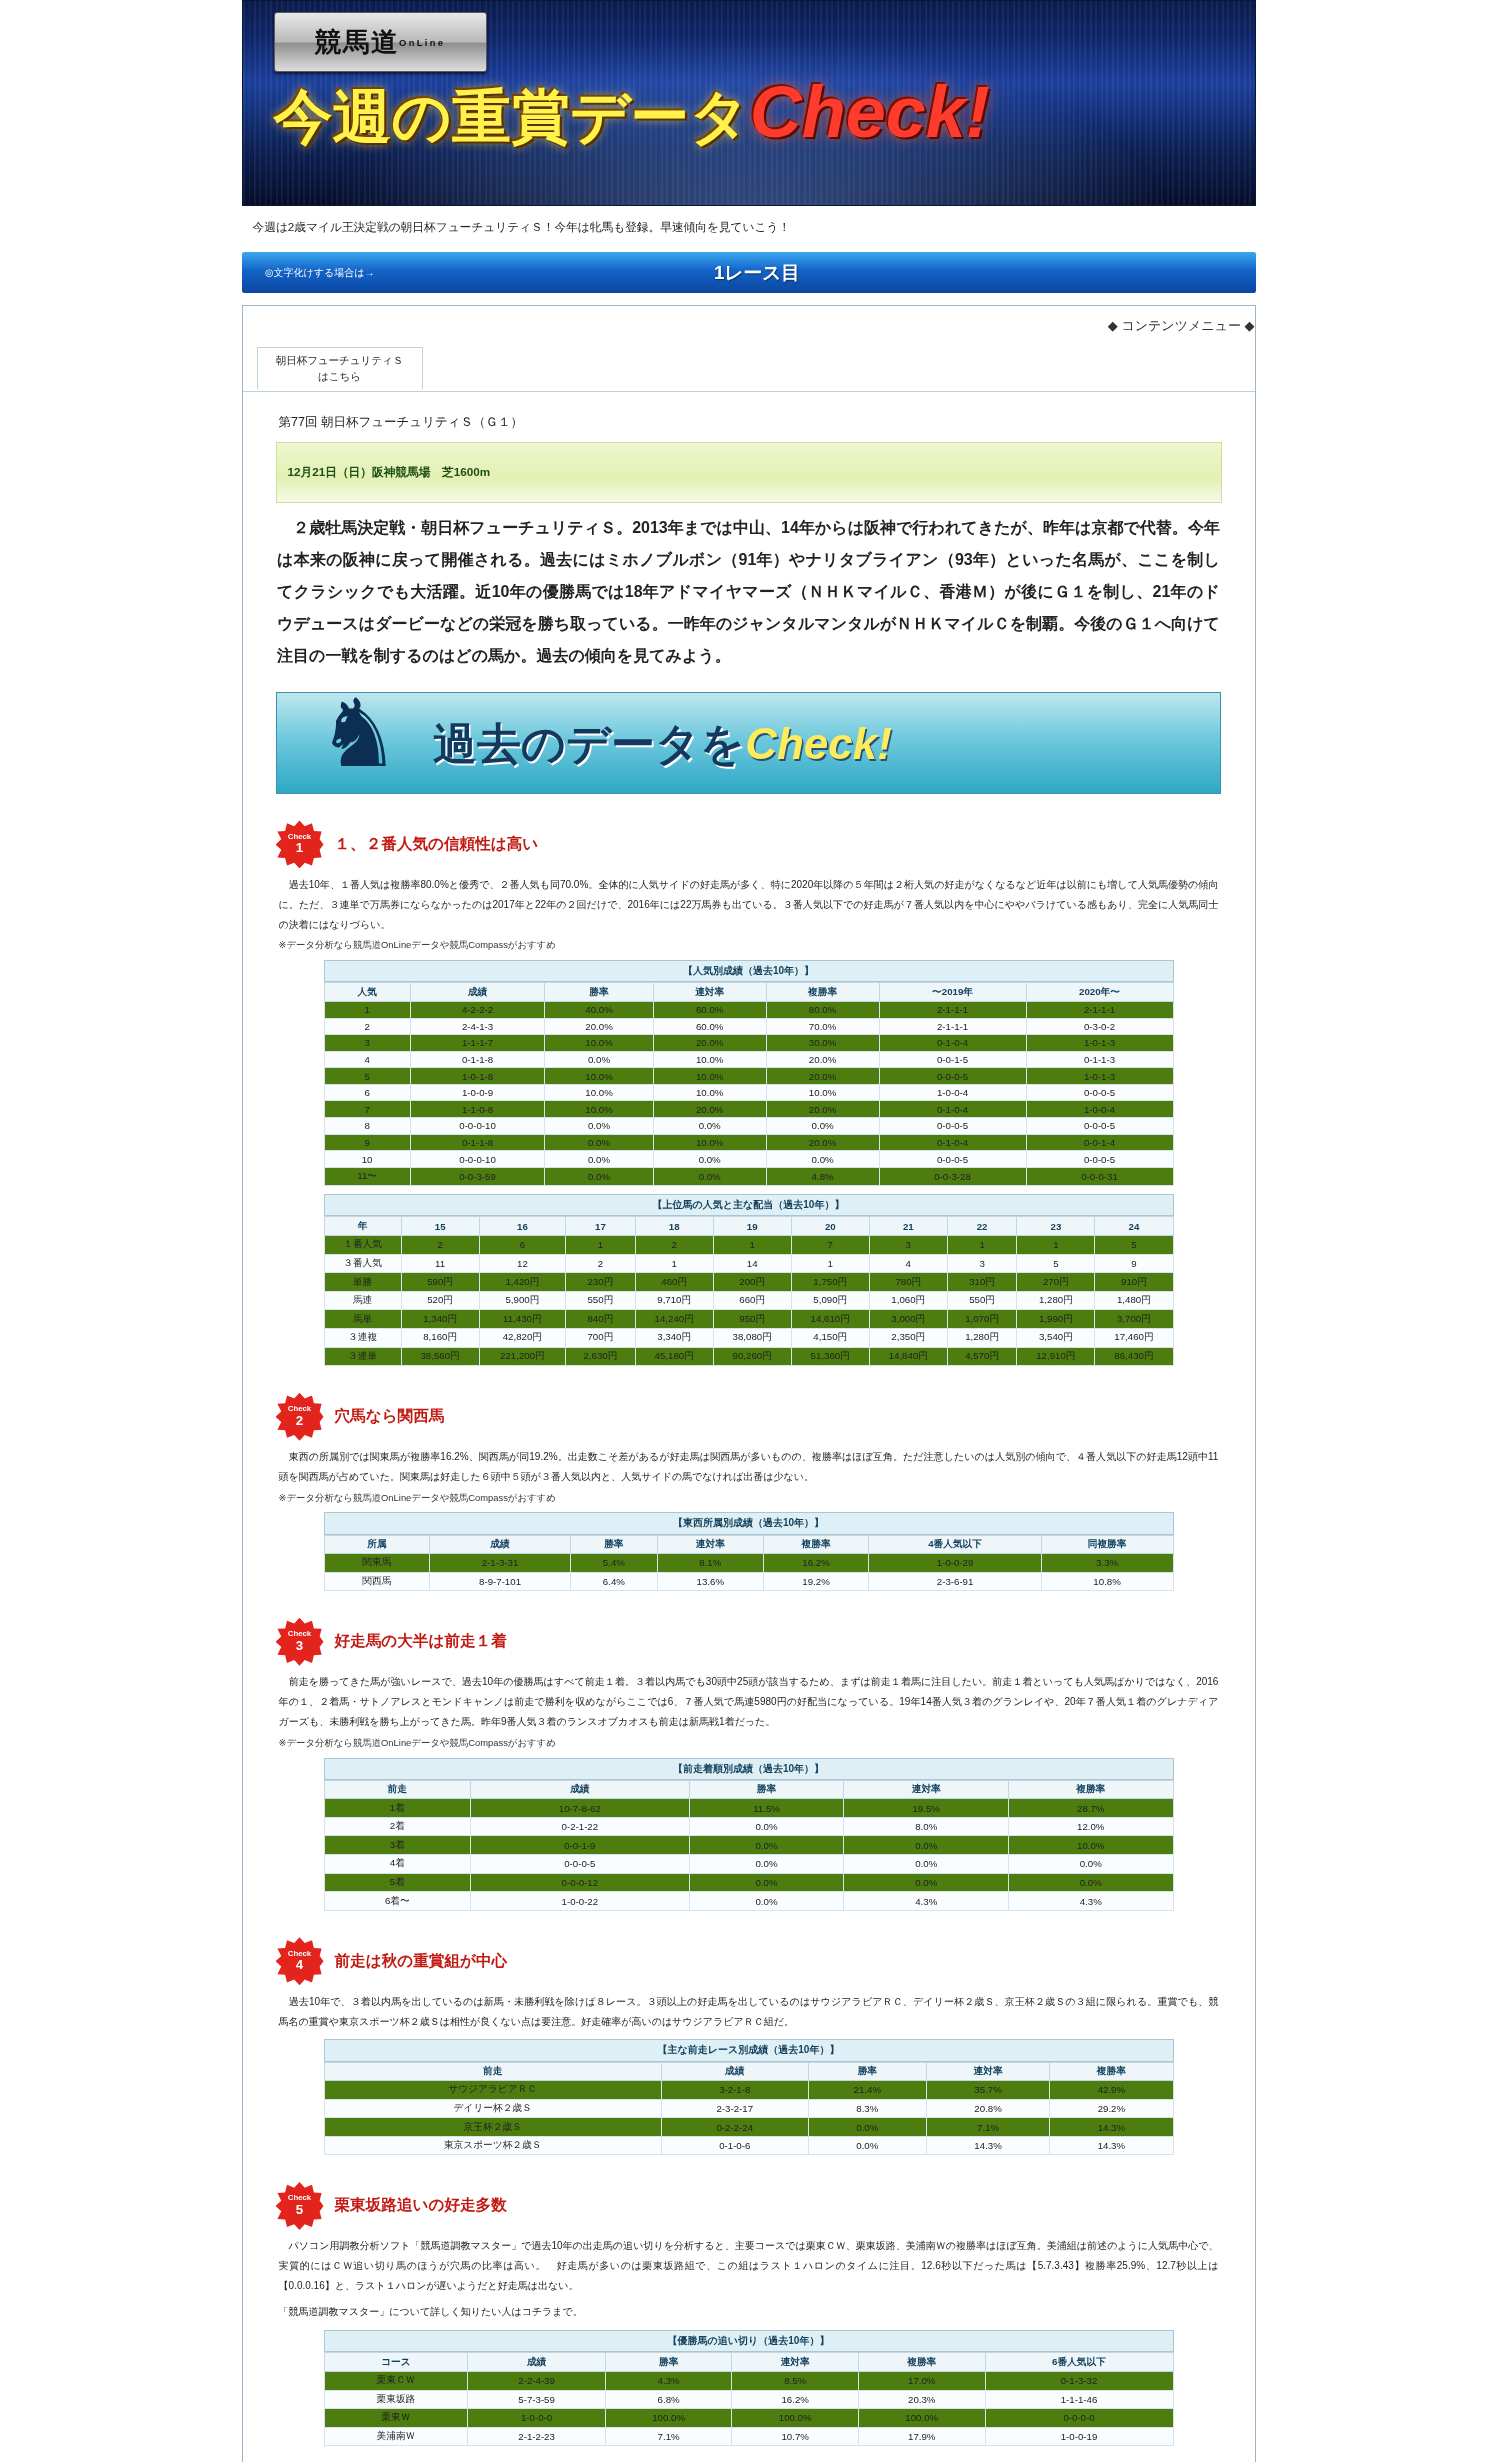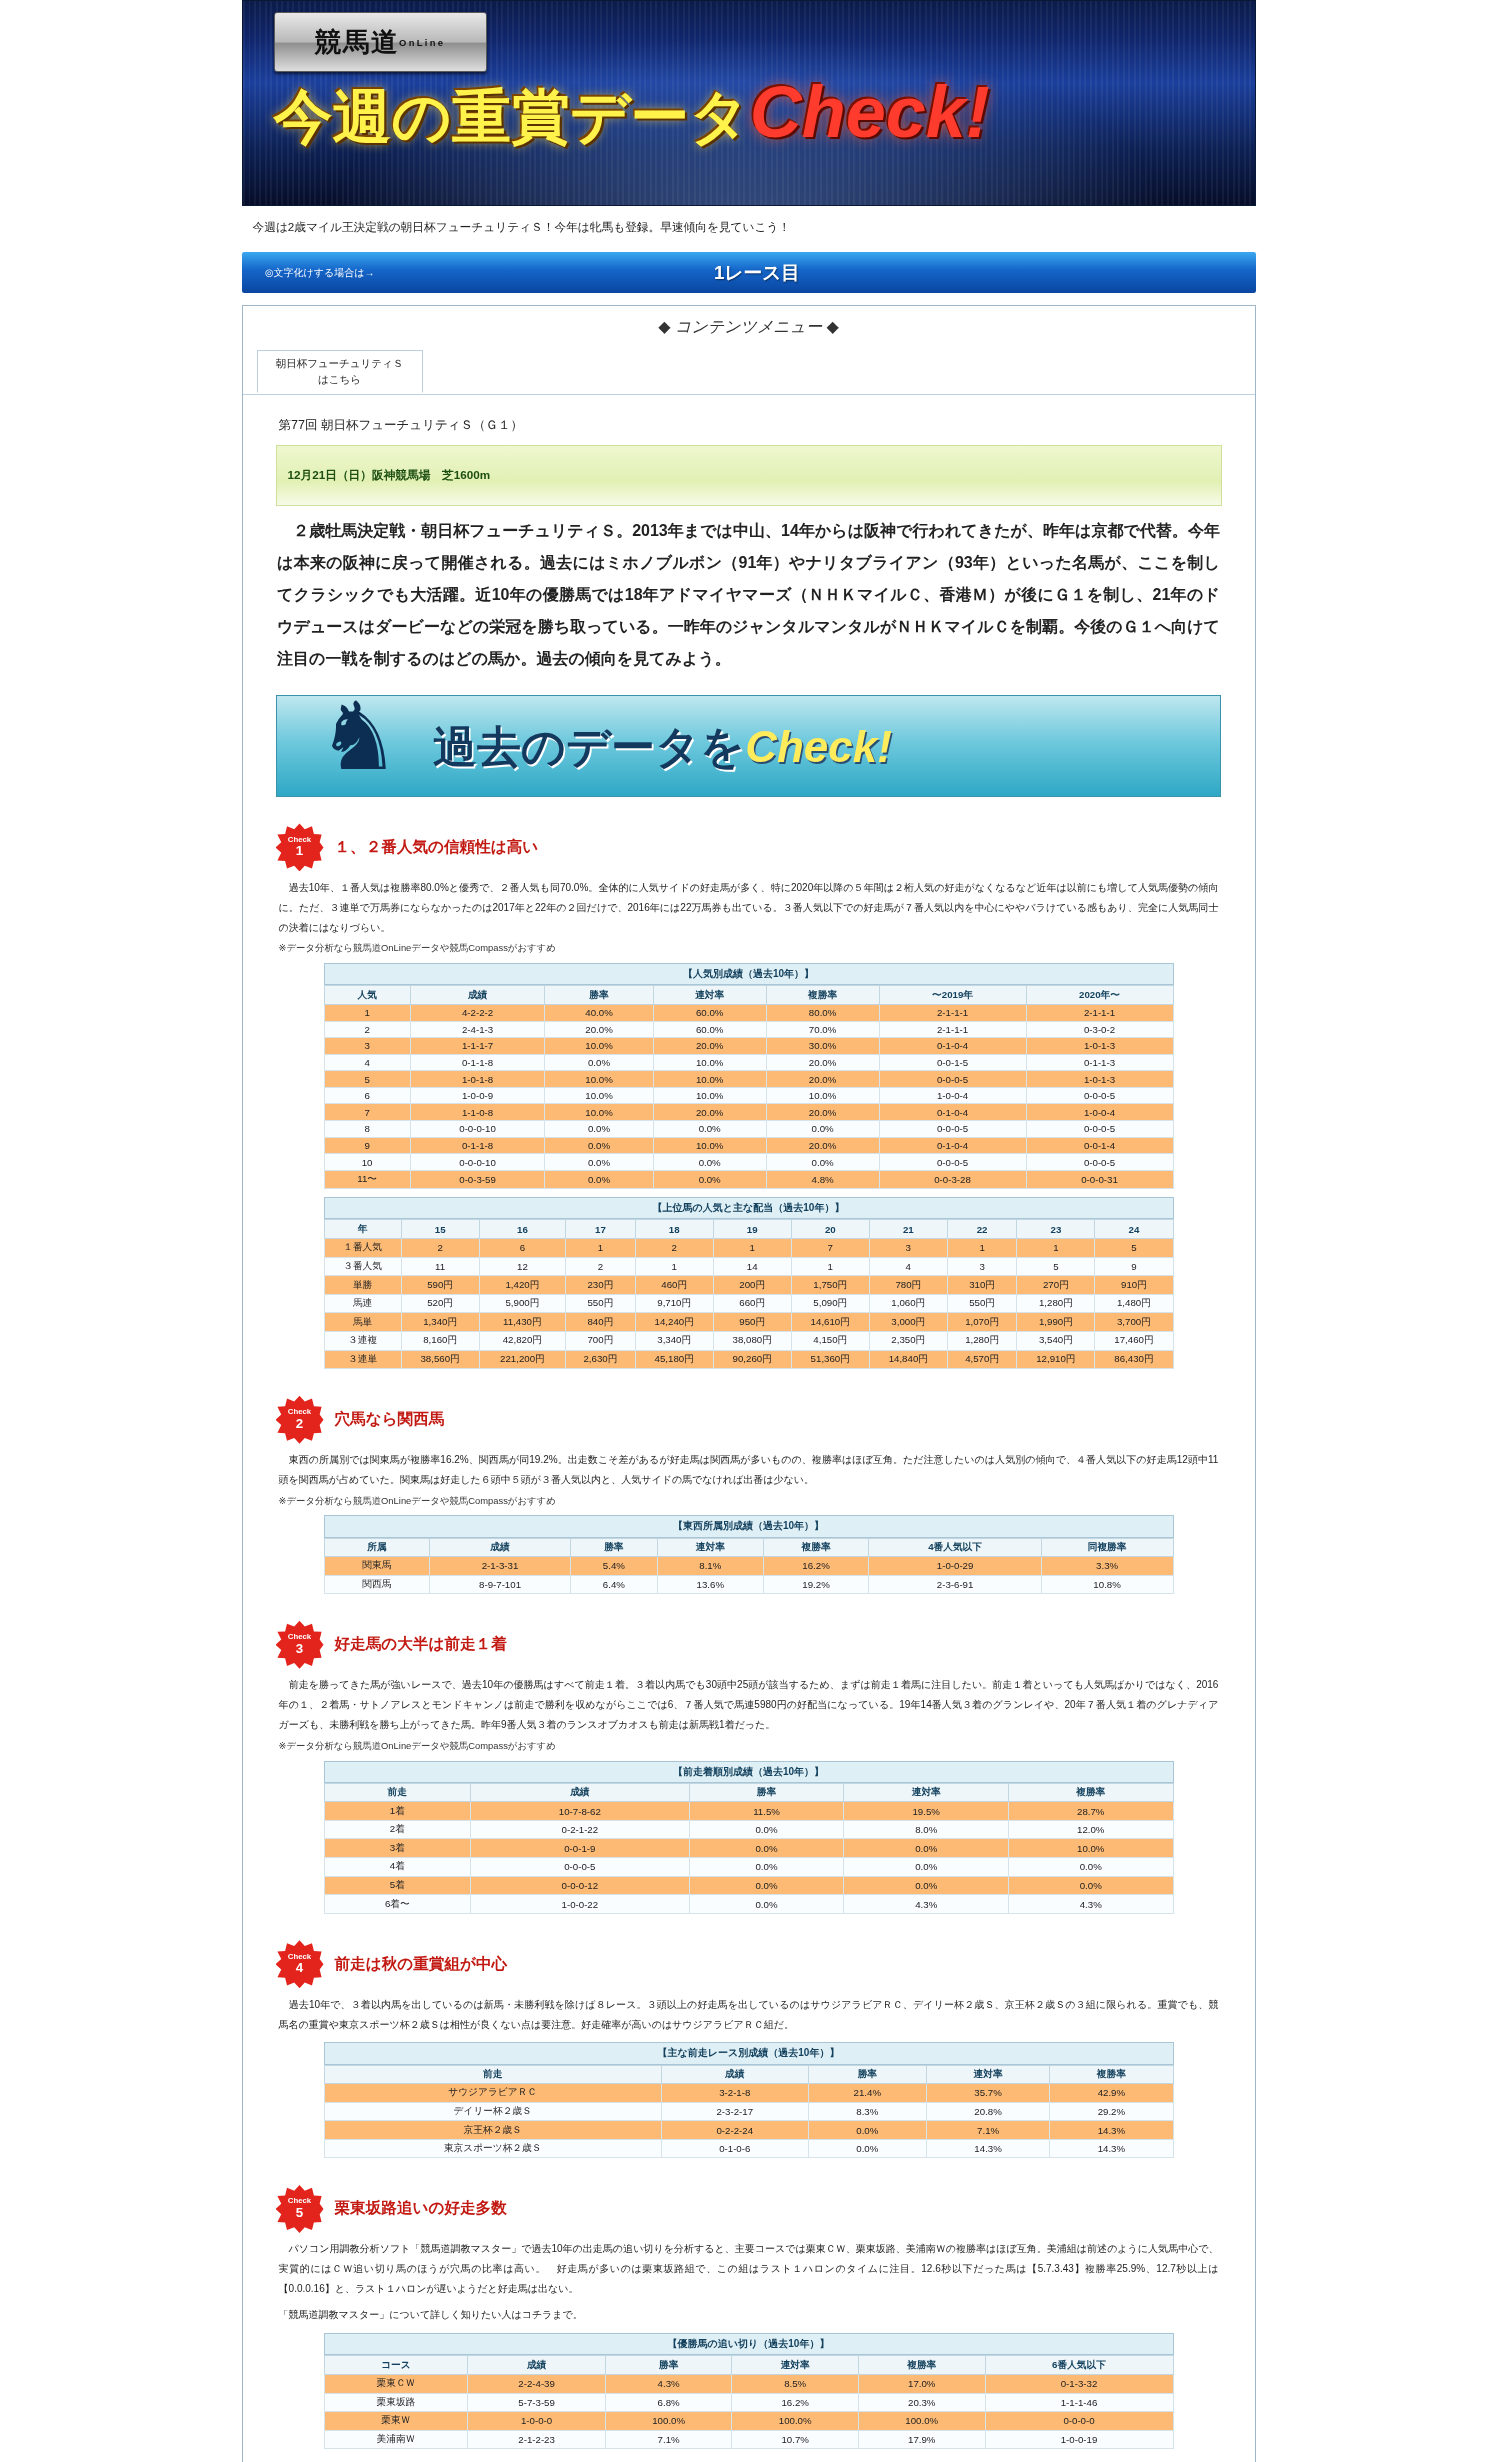--- a/index.html
+++ b/index.html
@@ -69,21 +69,21 @@
     width:100%;text-align:center;color:#fff;font-size:18.7px;font-weight:bold;
     text-shadow:0.8px 0.8px 1.6px rgba(0,0,0,.5);
     padding-left:17px;
   }
 
   
   .contentbox{
     width:1014px;margin:9.4px auto 0;border:0.8px solid #9fb6c9;background:#fff;
     box-sizing:border-box;
   }
-  .menu-head{text-align:center;font-size:16px;padding:11px 0 7.8px;color:#333;font-style:italic;}
+  .menu-head{text-align:right;font-size:13px;padding:11px 0 7.8px;color:#333;}
   .tabrow{border-bottom:0.8px solid #bcd0de;height:48px;position:relative;}
   .tab{
     position:absolute;left:14px;top:4.7px;width:164px;height:41px;
     border:0.8px solid #bcd0de;border-bottom:0.8px solid #fff;background:#fff;
     display:flex;flex-direction:column;align-items:center;justify-content:center;
     font-size:10.5px;line-height:1.5;color:#222;
   }
 
   .inner{padding:18.7px 33px 23.4px;}
   .race-name{font-size:12.5px;margin:3.1px 0 11px;padding-left:3.1px;}
@@ -120,21 +120,21 @@
     clip-path:polygon(50% 0%,61% 12%,76% 6%,80% 22%,96% 23%,92% 39%,100% 50%,92% 61%,96% 77%,80% 78%,76% 94%,61% 88%,50% 100%,39% 88%,24% 94%,20% 78%,4% 77%,12% 61%,0% 50%,12% 39%,4% 23%,20% 22%,24% 6%,39% 12%);
   }
   .check-badge .num{font-size:13.3px;}
   .check-title{font-size:15.6px;font-weight:bold;color:#c21a12;}
   .para{font-size:10px;line-height:2;margin:6.2px 3.1px 4.7px;text-align:justify;}
   .note-small{font-size:9.4px;color:#333;margin:1.6px 3.1px 7.8px;}
 
   
   table.data{
     width:850px;margin:7.8px auto 3.1px;border-collapse:collapse;font-size:9.7px;
-    background:#fdba74;
+    background:#4d7c0f;
   }
   table.data caption{
     caption-side:top;background:#dfeff6;border:0.8px solid #a8c6d6;
     font-size:10px;font-weight:bold;padding:3.1px 0;color:#14425e;
   }
   table.data th{
     background:#eef6fa;border:0.8px solid #c3d7e3;padding:2.3px 4.7px;font-weight:bold;color:#14425e;
   }
   table.data td{
     border:0.8px solid #d6e3ea;padding:2.3px 4.7px;text-align:center;color:#222;

